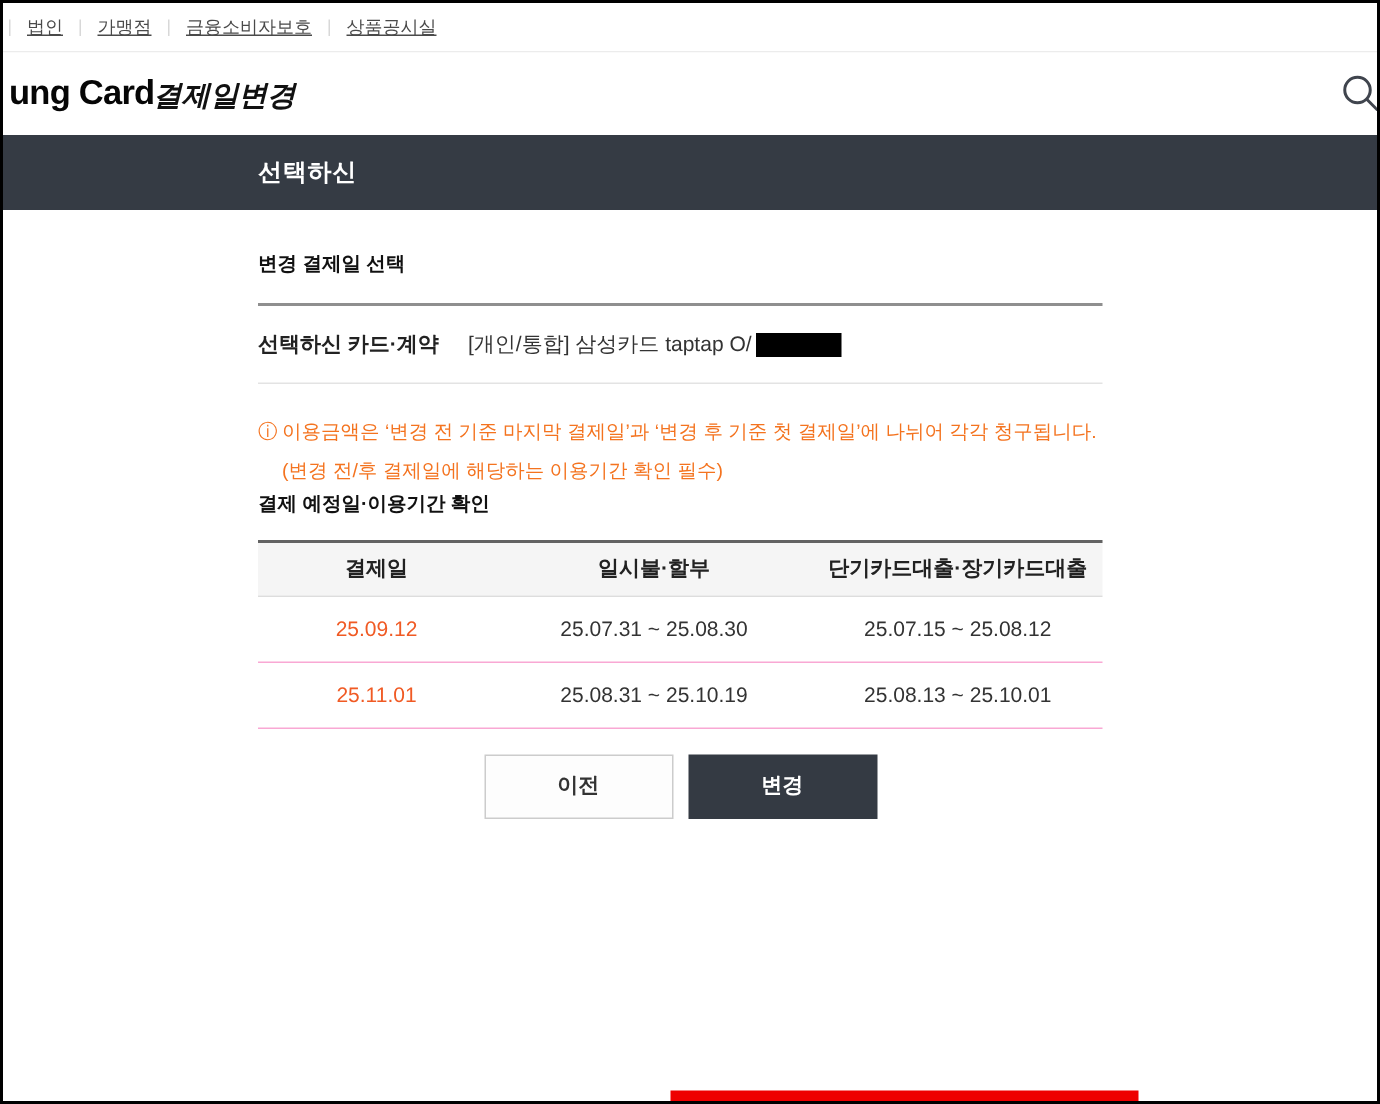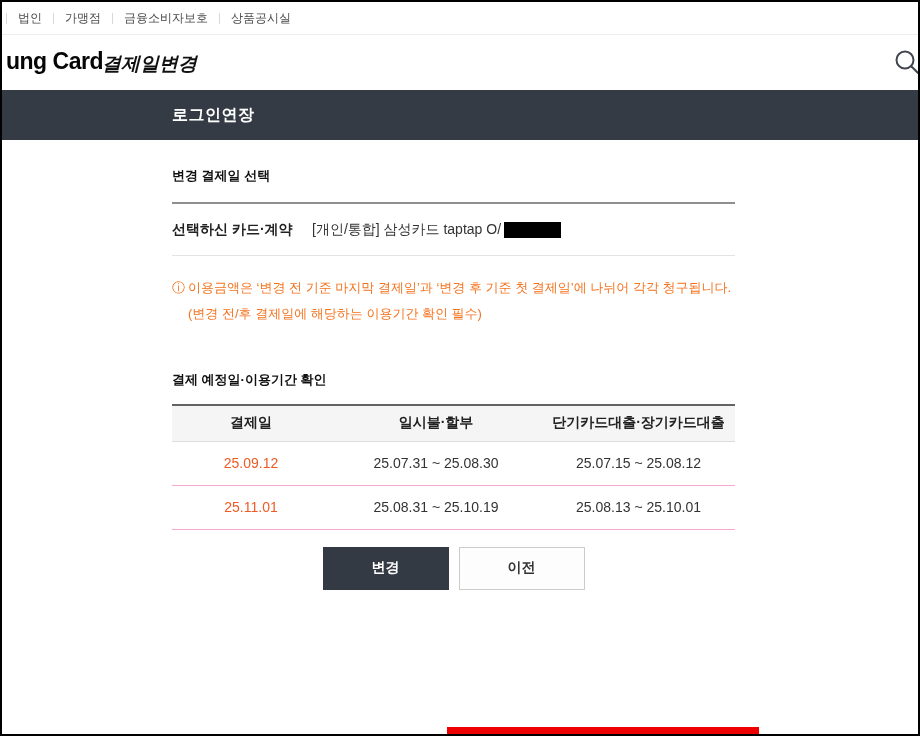--- a/index.html
+++ b/index.html
@@ -11,20 +11,21 @@
     overflow:hidden;
     font-family:"Liberation Sans", sans-serif;
   }
   
   .topbar {
     position:absolute; top:0; left:0; right:0; height:33px;
     display:flex; align-items:center; gap:11px;
     padding:0 16px 0 4px;
     font-size:12px; color:#4a4a4a;
     border-bottom:1px solid #ececec;
+    text-decoration:underline;
   }
   .sep { width:1px; height:11px; background:#d8d8d8; flex:none; }
   .toplink { cursor:pointer; white-space:nowrap; }
   .topbar-right { margin-left:auto; display:flex; align-items:center; gap:9px; }
   .redacted { background:#000; display:inline-block; }
   .redacted.top { width:52px; height:20px; }
   .redacted.inline { width:57px; height:16px; margin-left:3px; vertical-align:middle; }
   .time-text { color:#222; font-weight:bold; letter-spacing:0.3px; }
   .clock-icon { width:18px; height:18px; flex:none; }
   .clip-text { white-space:nowrap; }
@@ -43,21 +44,21 @@
   .darkbar {
     position:absolute; top:88px; left:0; right:0; height:50px;
     background:#353b44; display:flex; align-items:center; padding-left:170px;
   }
   .darkbar-title { color:#fff; font-size:16px; font-weight:bold; letter-spacing:0.5px; }
 
   
   .content { position:absolute; left:170px; top:138px; width:563px; }
   .sec-title { font-size:13px; font-weight:bold; color:#111; }
   .sec1-title { margin:27px 0 17px; }
-  .sec2-title { margin-top:44px; }
+  .sec2-title { }
 
   .formtable { border-top:2px solid #8f8f8f; }
   .frow {
     display:flex; align-items:center; height:52px;
     border-bottom:1px solid #e3e3e3; position:relative;
   }
   .flabel { width:140px; flex:none; font-size:14px; font-weight:bold; color:#222; }
   .fvalue { font-size:14px; color:#333; display:flex; align-items:center; }
 
   .select-wrap { position:relative; width:190px; }
@@ -129,21 +130,21 @@
   <div class="page-title">결제일변경</div>
   <div class="search-btn">
     <svg viewBox="0 0 30 30" width="30" height="30">
       <circle cx="13" cy="13" r="8.5" fill="none" stroke="#40454e" stroke-width="2"></circle>
       <line x1="19.5" y1="19.5" x2="26" y2="26" stroke="#40454e" stroke-width="2" stroke-linecap="round"></line>
     </svg>
   </div>
 </div>
 
 <div class="darkbar">
-  <span class="darkbar-title">로그인연장</span>
+  <span class="darkbar-title">선택하신</span>
 </div>
 
 <div class="content">
 
   <div class="sec-title sec1-title">변경 결제일 선택</div>
 
   <div class="formtable">
     <div class="frow">
       <div class="flabel">선택하신 카드·계약</div>
       <div class="fvalue">
@@ -185,19 +186,19 @@
       </tr>
       <tr>
         <td class="date">25.11.01</td>
         <td>25.08.31 ~ 25.10.19</td>
         <td>25.08.13 ~ 25.10.01</td>
       </tr>
     </tbody>
   </table>
 
   <div class="btns">
+    <div class="btn btn-prev">이전</div>
     <div class="btn btn-submit">변경</div>
-    <div class="btn btn-prev">이전</div>
   </div>
 
 </div>
 
 <div class="bottom-red-bar"></div>
 
 </body></html>

